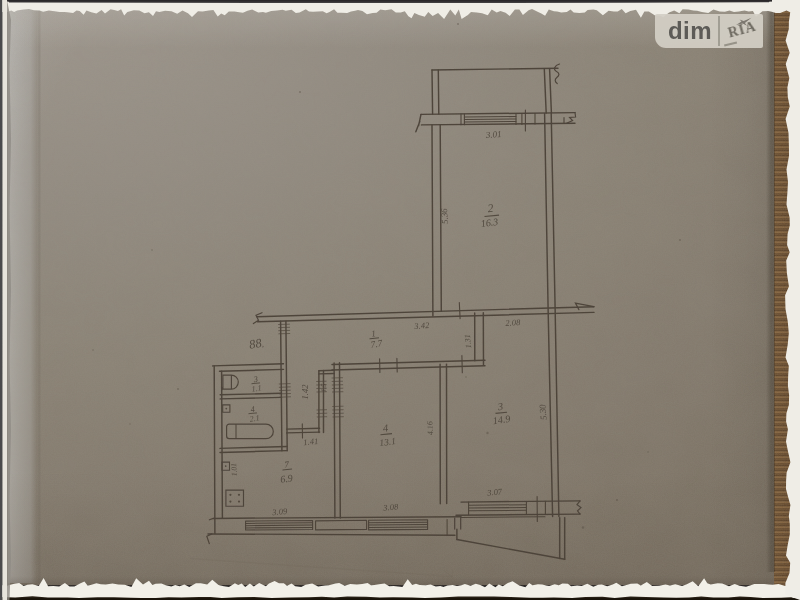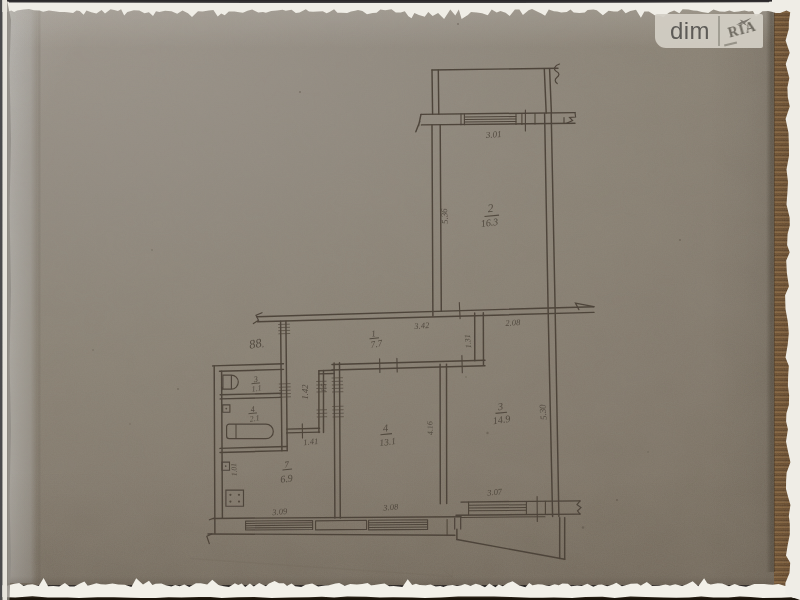--- a/index.html
+++ b/index.html
@@ -286,20 +286,20 @@
 
   <path d="M800,0 H786.7 L786.7,0 790.3,11.7 788.9,21.5 788.8,29.0 785.6,40.4 789.7,52.8 785.7,64.1 789.3,77.9 787.4,87.4 787.8,97.0 789.7,106.4 785.6,119.1 788.5,132.8 788.9,145.6 789.0,155.7 786.5,169.4 788.0,182.1 787.4,192.5 786.5,204.6 789.6,217.6 789.8,225.2 787.6,233.9 787.1,245.1 789.7,252.3 786.2,260.6 786.9,273.2 788.9,286.4 785.1,295.3 785.5,308.9 787.7,321.0 788.8,333.3 787.7,344.8 785.5,357.4 788.8,365.9 788.2,375.1 787.9,385.4 789.1,395.3 788.9,404.7 786.4,413.6 786.1,421.4 787.9,429.2 786.0,441.6 787.7,450.1 790.4,462.2 786.6,472.8 786.1,480.5 786.0,489.1 787.9,496.2 790.4,505.1 788.8,516.0 789.8,523.9 789.8,534.3 787.6,545.4 786.0,555.4 790.2,562.8 789.5,573.1 785.4,583.0 785.3,594.4 L800,600 Z" fill="#efede6"></path>
 
   <rect x="0" y="0" width="2.4" height="600" fill="#4a4a4c"></rect>
   <rect x="2.4" y="0" width="4.6" height="600" fill="#e7e4dc"></rect>
   <path d="M7,0 V600 H9.5 L11,560 9.5,500 11,430 9.5,360 11,290 9.5,210 11,140 9.5,70 11,20 7,0 Z" fill="#8f8b84" opacity="0.8"></path>
 </svg>
 
 <div class="abs" style="left:655px;top:14px;width:108px;height:34px;background:rgba(211,207,197,0.93);border-radius:2px 2px 2px 11px;"></div>
 <div class="abs" style="left:718px;top:16px;width:1.5px;height:30px;background:rgba(150,146,136,0.8);"></div>
-<div class="abs" style="left:664px;top:16px;width:52px;height:30px;font-family:'Liberation Sans',sans-serif;font-size:24px;font-weight:400;color:#5d5b57;letter-spacing:0.5px;line-height:29px;text-align:center;filter:blur(0.35px);">dim</div>
+<div class="abs" style="left:664px;top:16px;width:52px;height:30px;font-family:'Liberation Sans',sans-serif;font-size:24px;font-weight:700;color:#5d5b57;letter-spacing:0.5px;line-height:29px;text-align:center;filter:blur(0.35px);">dim</div>
 <div class="abs" style="left:724px;top:22px;width:38px;height:22px;transform:rotate(-15deg);font-family:'Liberation Serif',serif;font-weight:bold;font-size:14px;color:#615d54;letter-spacing:1px;text-align:center;opacity:0.88;filter:blur(0.3px);">RIA</div>
 <div class="abs" style="left:724px;top:43px;width:13px;height:1.5px;background:rgba(95,91,82,0.5);transform:rotate(-14deg);"></div>
 <svg class="abs" width="20" height="9" viewBox="0 0 26 12" style="left:734px;top:18px;opacity:0.7;transform:rotate(-12deg)">
   <path d="M2,7 L10,4 L8,1 L13,4 L24,2 L14,7 L16,11 L11,7 Z" fill="#5a564e"></path>
 </svg>
 
 </div>
 
 </body></html>

